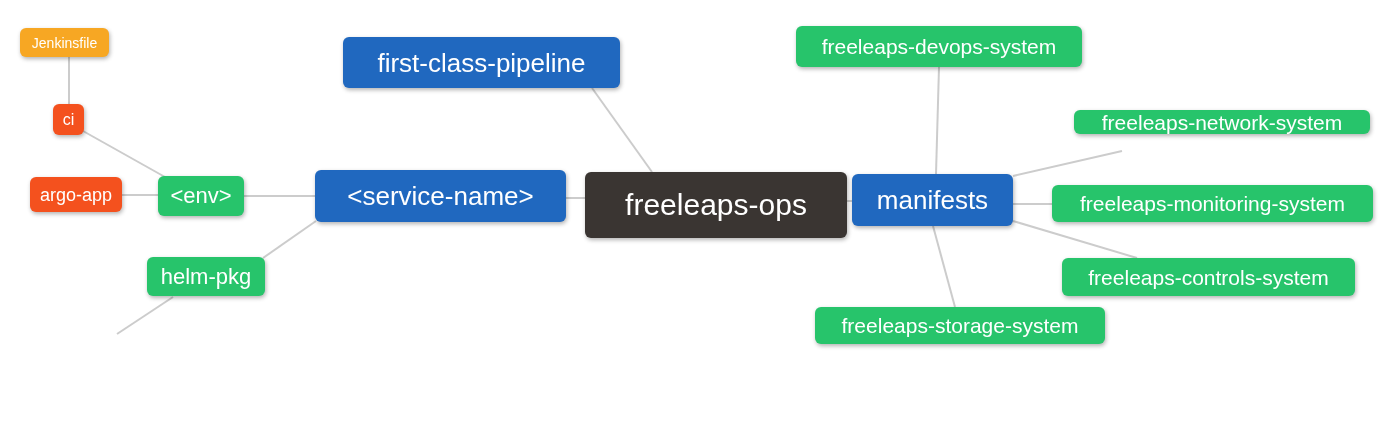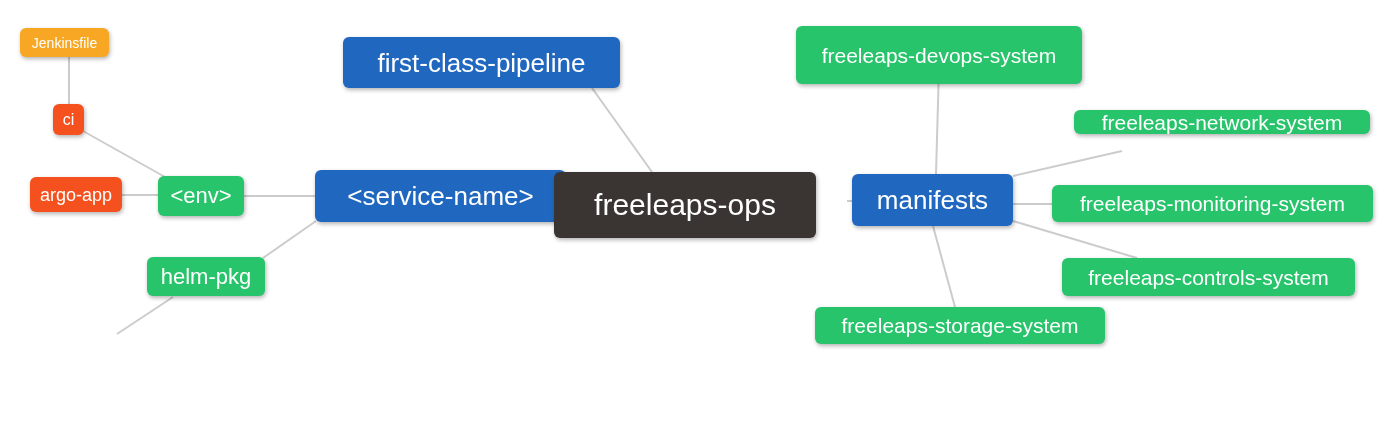--- a/index.html
+++ b/index.html
@@ -34,23 +34,23 @@
   .dark{background:var(--dark);}
 
   .n-jenkinsfile {left:20px;  top:28px;  width:89px;  height:29px; font-size:14px;}
   .n-ci          {left:53px;  top:104px; width:31px;  height:31px; font-size:16px;}
   .n-argo        {left:30px;  top:177px; width:92px;  height:35px; font-size:18px;}
   .n-env         {left:158px; top:176px; width:86px;  height:40px; font-size:22px;}
   .n-helm        {left:147px; top:257px; width:118px; height:39px; font-size:22px;}
   .n-values      {left:7px;   top:333px; width:170px; height:34px; font-size:19px;}
   .n-fcp         {left:315px; top:37px;  width:277px; height:51px; font-size:26px;margin-left:28px;}
   .n-service     {left:315px; top:170px; width:251px; height:52px; font-size:26px;}
-  .n-ops         {left:554px; top:172px; width:262px; height:66px; font-size:30px;}
+  .n-ops         {left:585px; top:172px; width:262px; height:66px; font-size:30px;}
   .n-manifests   {left:852px; top:174px; width:161px; height:52px; font-size:26px;}
-  .n-devops      {left:796px; top:26px;  width:286px; height:58px; font-size:21px;}
+  .n-devops      {left:796px; top:26px;  width:286px; height:41px; font-size:21px;}
   .n-network     {left:1074px;top:110px; width:296px; height:24px; font-size:21px;}
   .n-monitoring  {left:1052px;top:185px; width:321px; height:37px; font-size:21px;}
   .n-controls    {left:1062px;top:258px; width:293px; height:38px; font-size:21px;}
   .n-storage     {left:815px; top:307px; width:290px; height:37px; font-size:21px;}
 </style>
 </head>
 <body>
 
 <div class="canvas">
 

